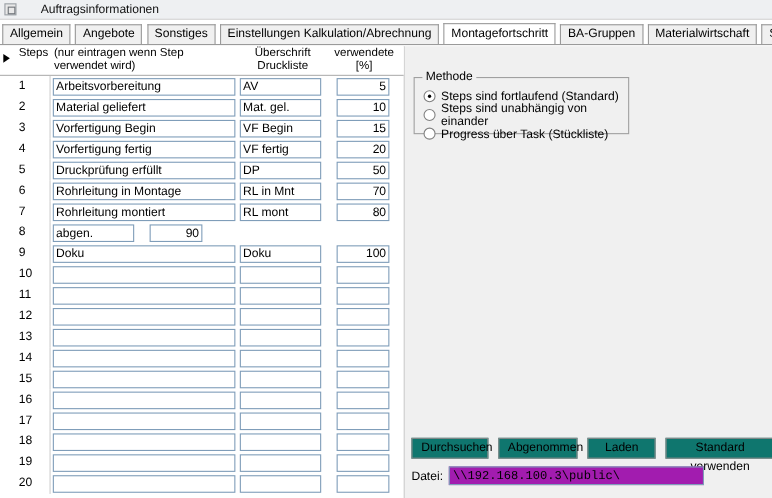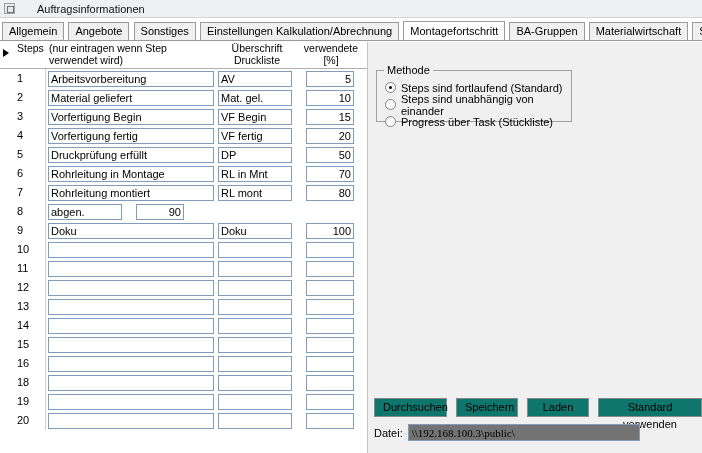--- a/index.html
+++ b/index.html
@@ -225,27 +225,27 @@
   }
   .file-row {
     position: absolute;
     left: 6px; bottom: 12px;
     display: flex;
     align-items: center;
     gap: 5px;
   }
   .file-label { font-size: 11px; }
   input.file-input {
-    font-family: Liberation Serif, serif;
+    font-family: Liberation Mono, monospace;
     font-size: 11px;
     width: 232px;
     height: 17px;
     padding: 0 3px;
     border: 1px solid #7f9db9;
-    background: #737373;
+    background: #a21caf;
     color: #000;
     outline: none;
   }
 </style>
 </head>
 <body>
 
 <div class="titlebar">
   <div class="tb-icon"></div>
   <div class="tb-title">Auftragsinformationen</div>
@@ -393,20 +393,27 @@
         </div>
         <div class="row">
           <div class="r-sel"></div>
           <div class="r-num">16</div>
           <div class="cellwrap"><input class="cell c-bez" type="text" value="" style=""></div>
           <div class="cellwrap"><input class="cell c-ueb" type="text" value="" style=""></div>
           <div class="cellwrap"><input class="cell c-verw" type="text" value="" style=""></div>
         </div>
         <div class="row">
           <div class="r-sel"></div>
+          <div class="r-num">17</div>
+          <div class="cellwrap"><input class="cell c-bez" type="text" value="" style=""></div>
+          <div class="cellwrap"><input class="cell c-ueb" type="text" value="" style=""></div>
+          <div class="cellwrap"><input class="cell c-verw" type="text" value="" style=""></div>
+        </div>
+        <div class="row">
+          <div class="r-sel"></div>
           <div class="r-num">18</div>
           <div class="cellwrap"><input class="cell c-bez" type="text" value="" style=""></div>
           <div class="cellwrap"><input class="cell c-ueb" type="text" value="" style=""></div>
           <div class="cellwrap"><input class="cell c-verw" type="text" value="" style=""></div>
         </div>
         <div class="row">
           <div class="r-sel"></div>
           <div class="r-num">19</div>
           <div class="cellwrap"><input class="cell c-bez" type="text" value="" style=""></div>
           <div class="cellwrap"><input class="cell c-ueb" type="text" value="" style=""></div>
@@ -437,21 +444,21 @@
         </div>
         <div class="radio-row">
           <div class="radio"></div>
           <div class="radio-label">Progress über Task (Stückliste)</div>
         </div>
       </div>
     </div>
 
     <div class="btn-row">
       <button class="btn">Durchsuchen</button>
-      <button class="btn">Speichern</button>
+      <button class="btn">Abgenommen</button>
       <button class="btn">Laden</button>
       <button class="btn">Standard verwenden</button>
     </div>
 
     <div class="file-row">
       <div class="file-label">Datei:</div>
       <input class="file-input" type="text" value="\\192.168.100.3\public\" style="">
     </div>
 
   </div>

